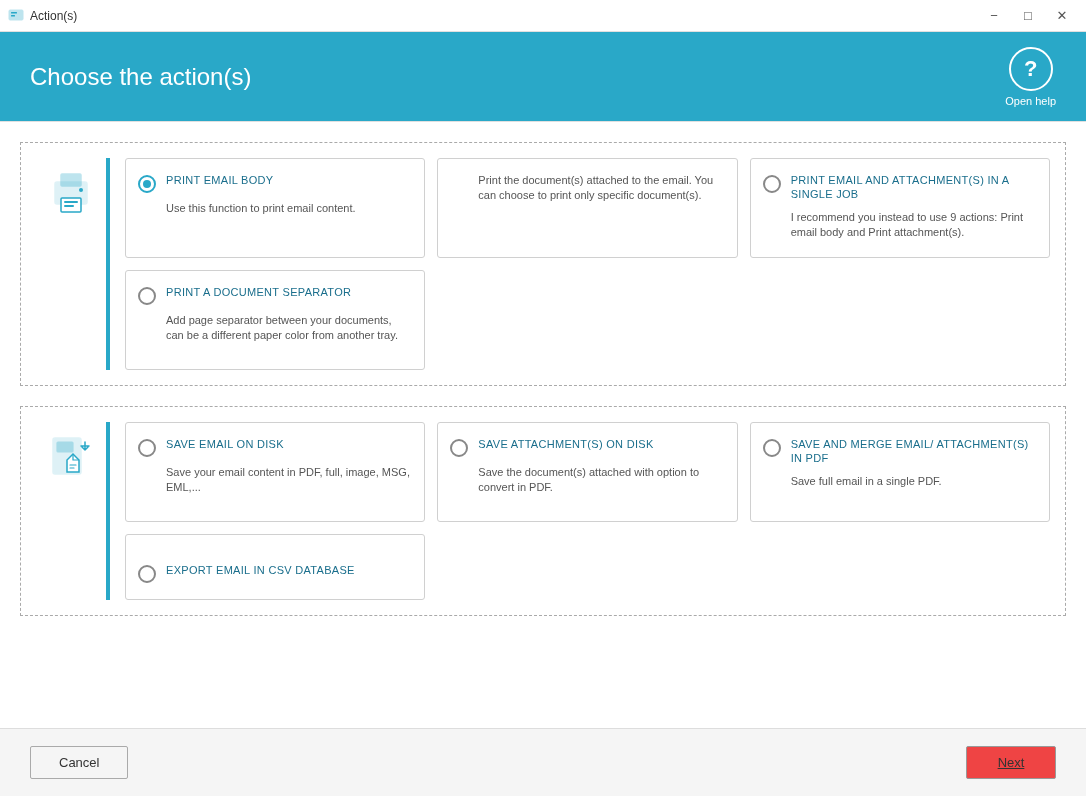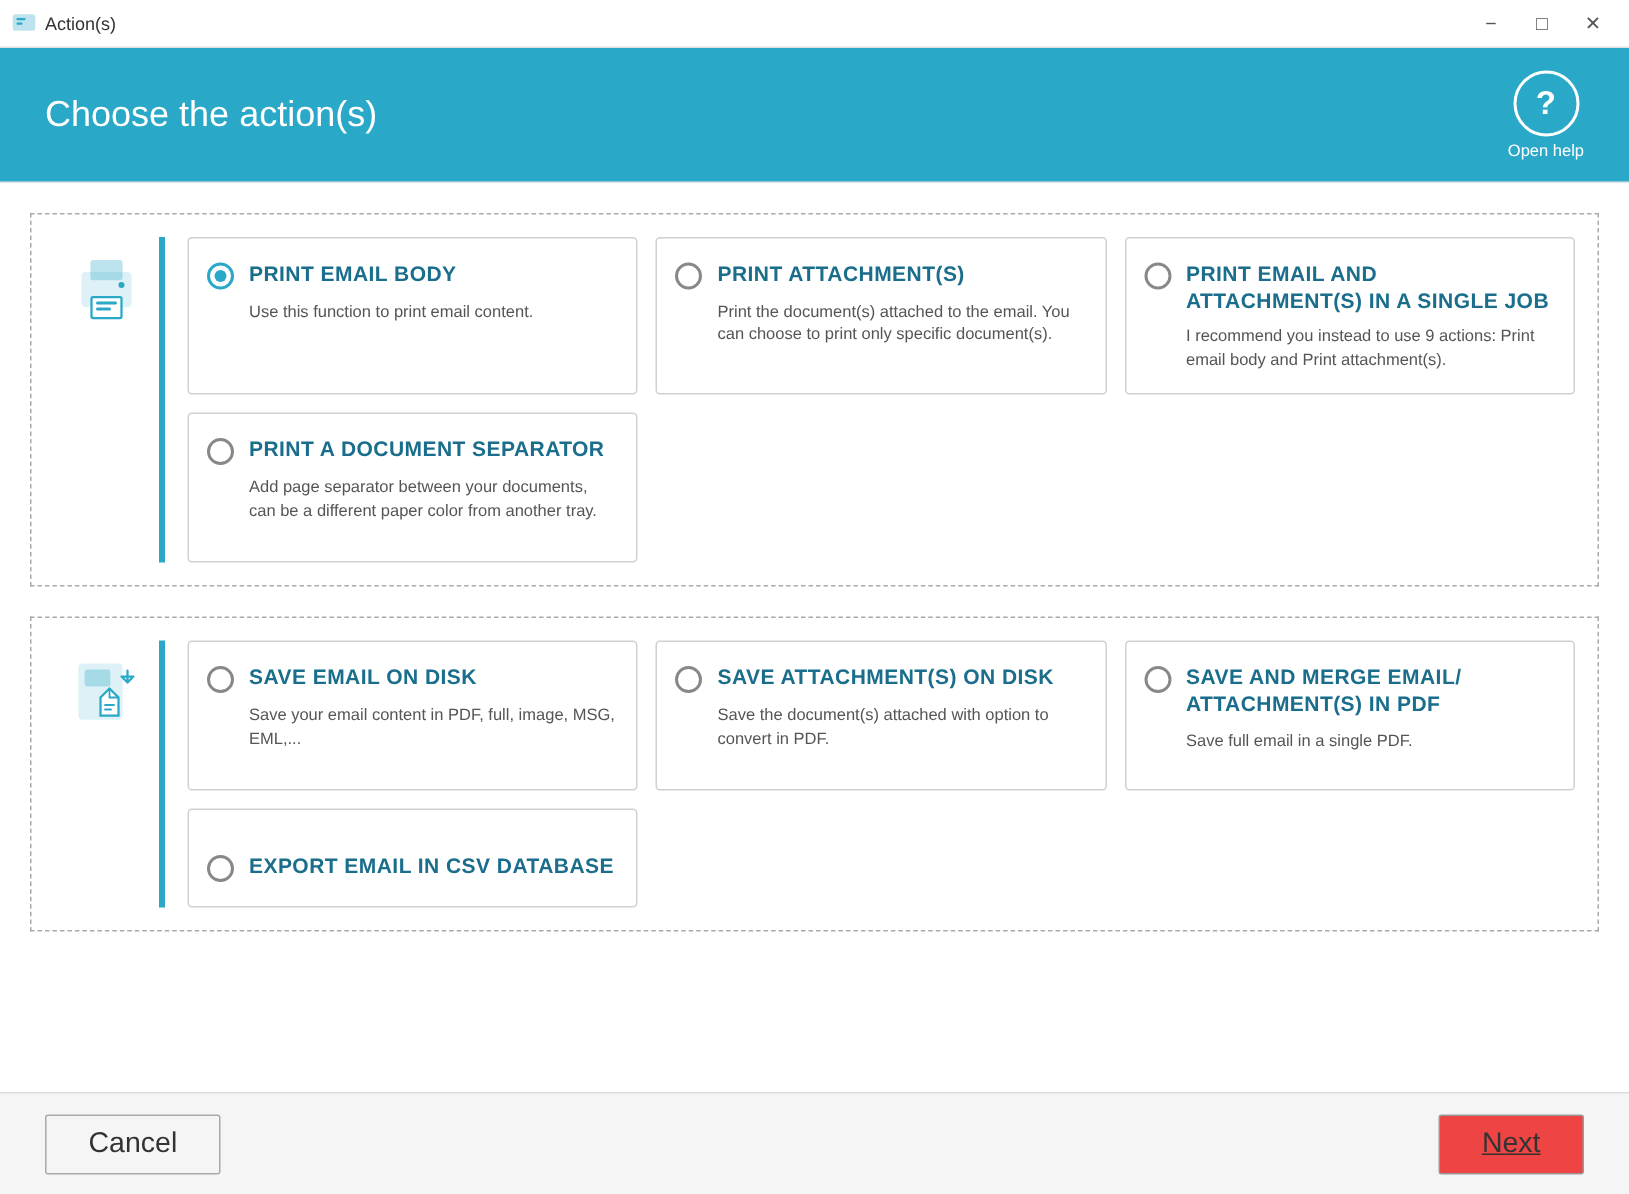--- a/index.html
+++ b/index.html
@@ -186,22 +186,22 @@
     }
     .radio-btn.selected::after {
       content: '';
       width: 8px;
       height: 8px;
       background: #29a8c8;
       border-radius: 50%;
     }
 
     .card-title {
-      font-size: 14px;
-      font-weight: 700;
+      font-size: 11px;
+      font-weight: 400;
       color: #1a6e8c;
       text-transform: uppercase;
       line-height: 1.3;
       letter-spacing: 0.3px;
     }
 
     .card-desc {
       font-size: 11px;
       color: #555;
       line-height: 1.4;
@@ -226,21 +226,21 @@
       border-top: 1px solid #ddd;
       display: flex;
       align-items: center;
       justify-content: space-between;
       padding: 0 30px;
       flex-shrink: 0;
     }
 
     .footer-btn {
       padding: 8px 28px;
-      font-size: 19px;
+      font-size: 13px;
       border: 1px solid #aaa;
       background: #f5f5f5;
       cursor: pointer;
       border-radius: 2px;
       color: #333;
       min-width: 90px;
     }
     .footer-btn.primary {
       background: #ef4444;
       border-color: #999;
@@ -293,24 +293,20 @@
 
         <div class="card">
           <div class="card-header">
             <div class="radio-btn selected"></div>
             <span class="card-title">PRINT EMAIL BODY</span>
           </div>
           <div class="card-desc">Use this function to print email content.</div>
         </div>
 
         <div class="card">
-          <div class="card-header">
-            <div class="radio-btn"></div>
-            <span class="card-title">PRINT ATTACHMENT(S)</span>
-          </div>
           <div class="card-desc">Print the document(s) attached to the email. You can choose to print only specific document(s).</div>
         </div>
 
         <div class="card">
           <div class="card-header">
             <div class="radio-btn"></div>
             <span class="card-title">PRINT EMAIL AND ATTACHMENT(S) IN A SINGLE JOB</span>
           </div>
           <div class="card-desc">I recommend you instead to use 9 actions: Print email body and Print attachment(s).</div>
         </div>

